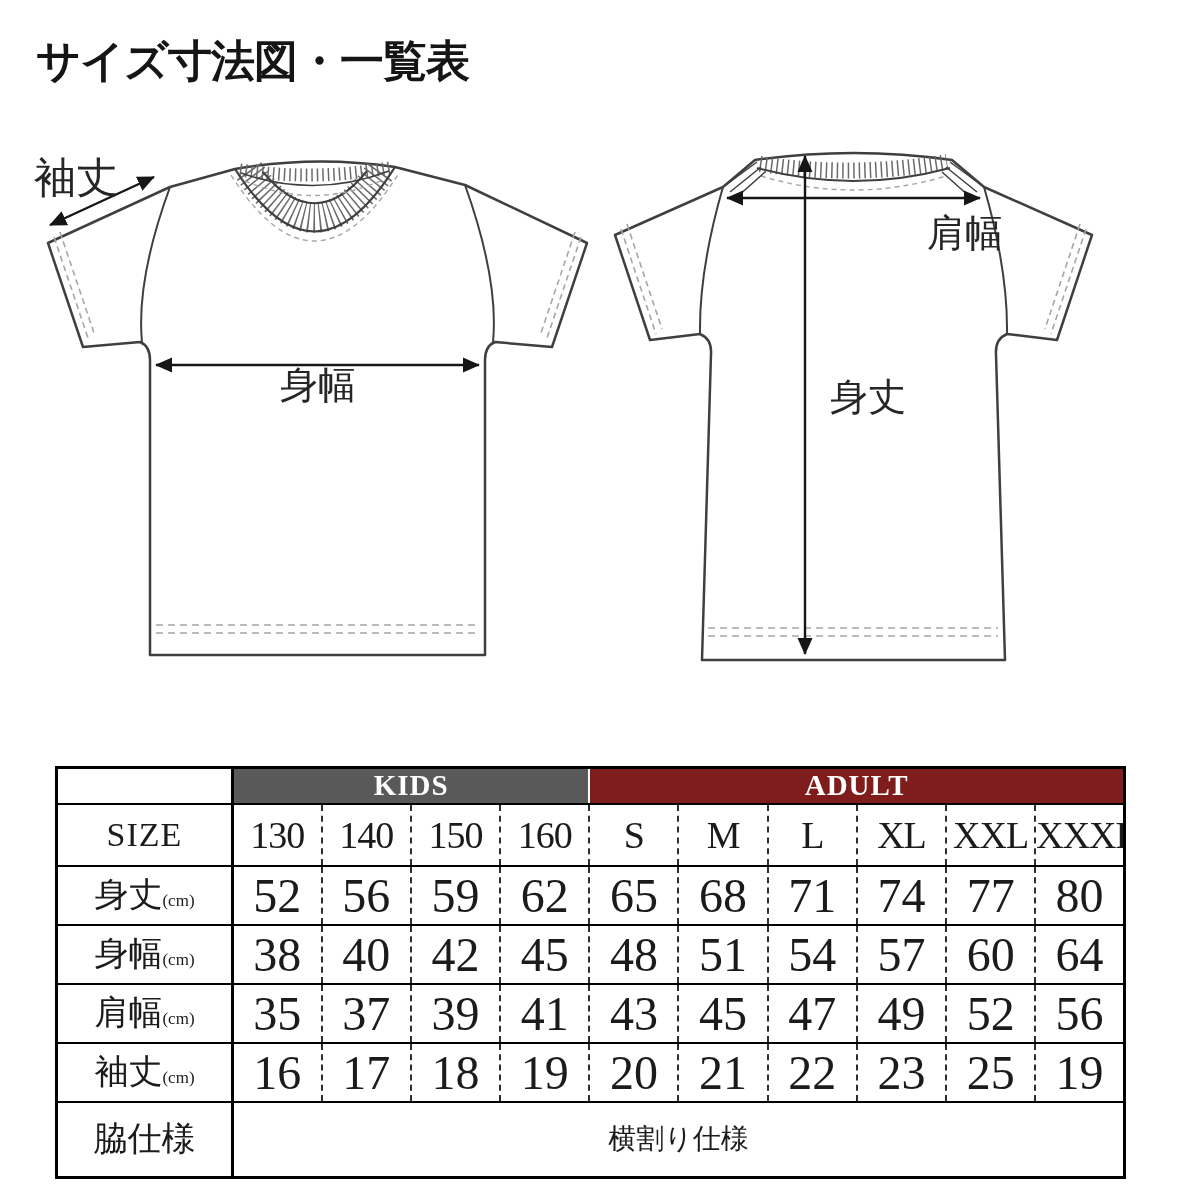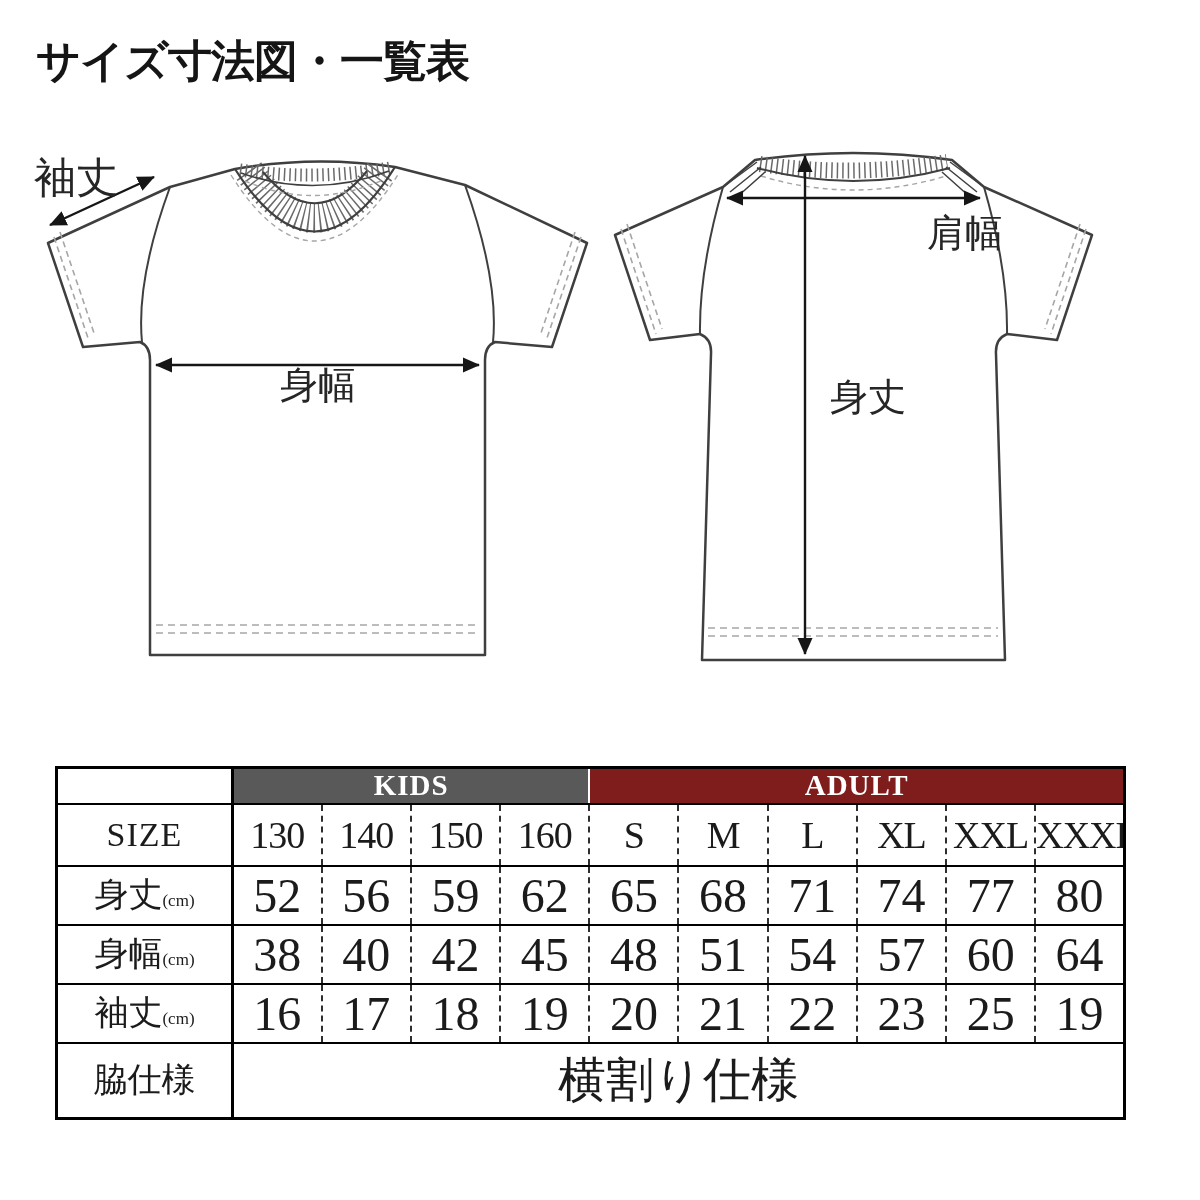--- a/index.html
+++ b/index.html
@@ -36,21 +36,21 @@
   .dv{border-left:2px dashed #2e2e2e;}
   .dvw{border-left:2px dashed #ffffff;}
   .group-row th{font-size:29px;font-weight:bold;color:#ffffff;letter-spacing:1px;}
   .kids{background:#595959;}
   .adult{background:#7f1d1d;}
   .size-row td{font-size:38px;letter-spacing:-1px;}
   .size-row .lbl{font-size:34px;letter-spacing:1px;margin-left:16px;}
   .m-row td{font-size:48px;}
   .m-row .lbl,.last-row .lbl{font-size:34px;letter-spacing:0;}
   .unit{font-size:17px;}
-  .last-row td{font-size:48px;margin-top:8px;}
+  .last-row td{font-size:28px;margin-top:8px;}
 </style>
 </head>
 <body>
 
 <div class="canvas">
 
   <div class="page-title">サイズ寸法図・一覧表</div>
 
   <svg class="shirt-svg" style="left:30px;top:140px;" width="570" height="530" viewBox="0 0 570 530">
     <defs>
@@ -170,20 +170,33 @@
       <td class="dv">42</td>
       <td class="dv">45</td>
       <td class="dv">48</td>
       <td class="dv">51</td>
       <td class="dv">54</td>
       <td class="dv">57</td>
       <td class="dv">60</td>
       <td class="dv">64</td>
     </tr>
     <tr class="m-row rowline">
+      <th class="lbl"><span>肩幅</span><span class="unit">(cm)</span></th>
+      <td>35</td>
+      <td class="dv">37</td>
+      <td class="dv">39</td>
+      <td class="dv">41</td>
+      <td class="dv">43</td>
+      <td class="dv">45</td>
+      <td class="dv">47</td>
+      <td class="dv">49</td>
+      <td class="dv">52</td>
+      <td class="dv">56</td>
+    </tr>
+    <tr class="m-row rowline">
       <th class="lbl"><span>袖丈</span><span class="unit">(cm)</span></th>
       <td>16</td>
       <td class="dv">17</td>
       <td class="dv">18</td>
       <td class="dv">19</td>
       <td class="dv">20</td>
       <td class="dv">21</td>
       <td class="dv">22</td>
       <td class="dv">23</td>
       <td class="dv">25</td>

